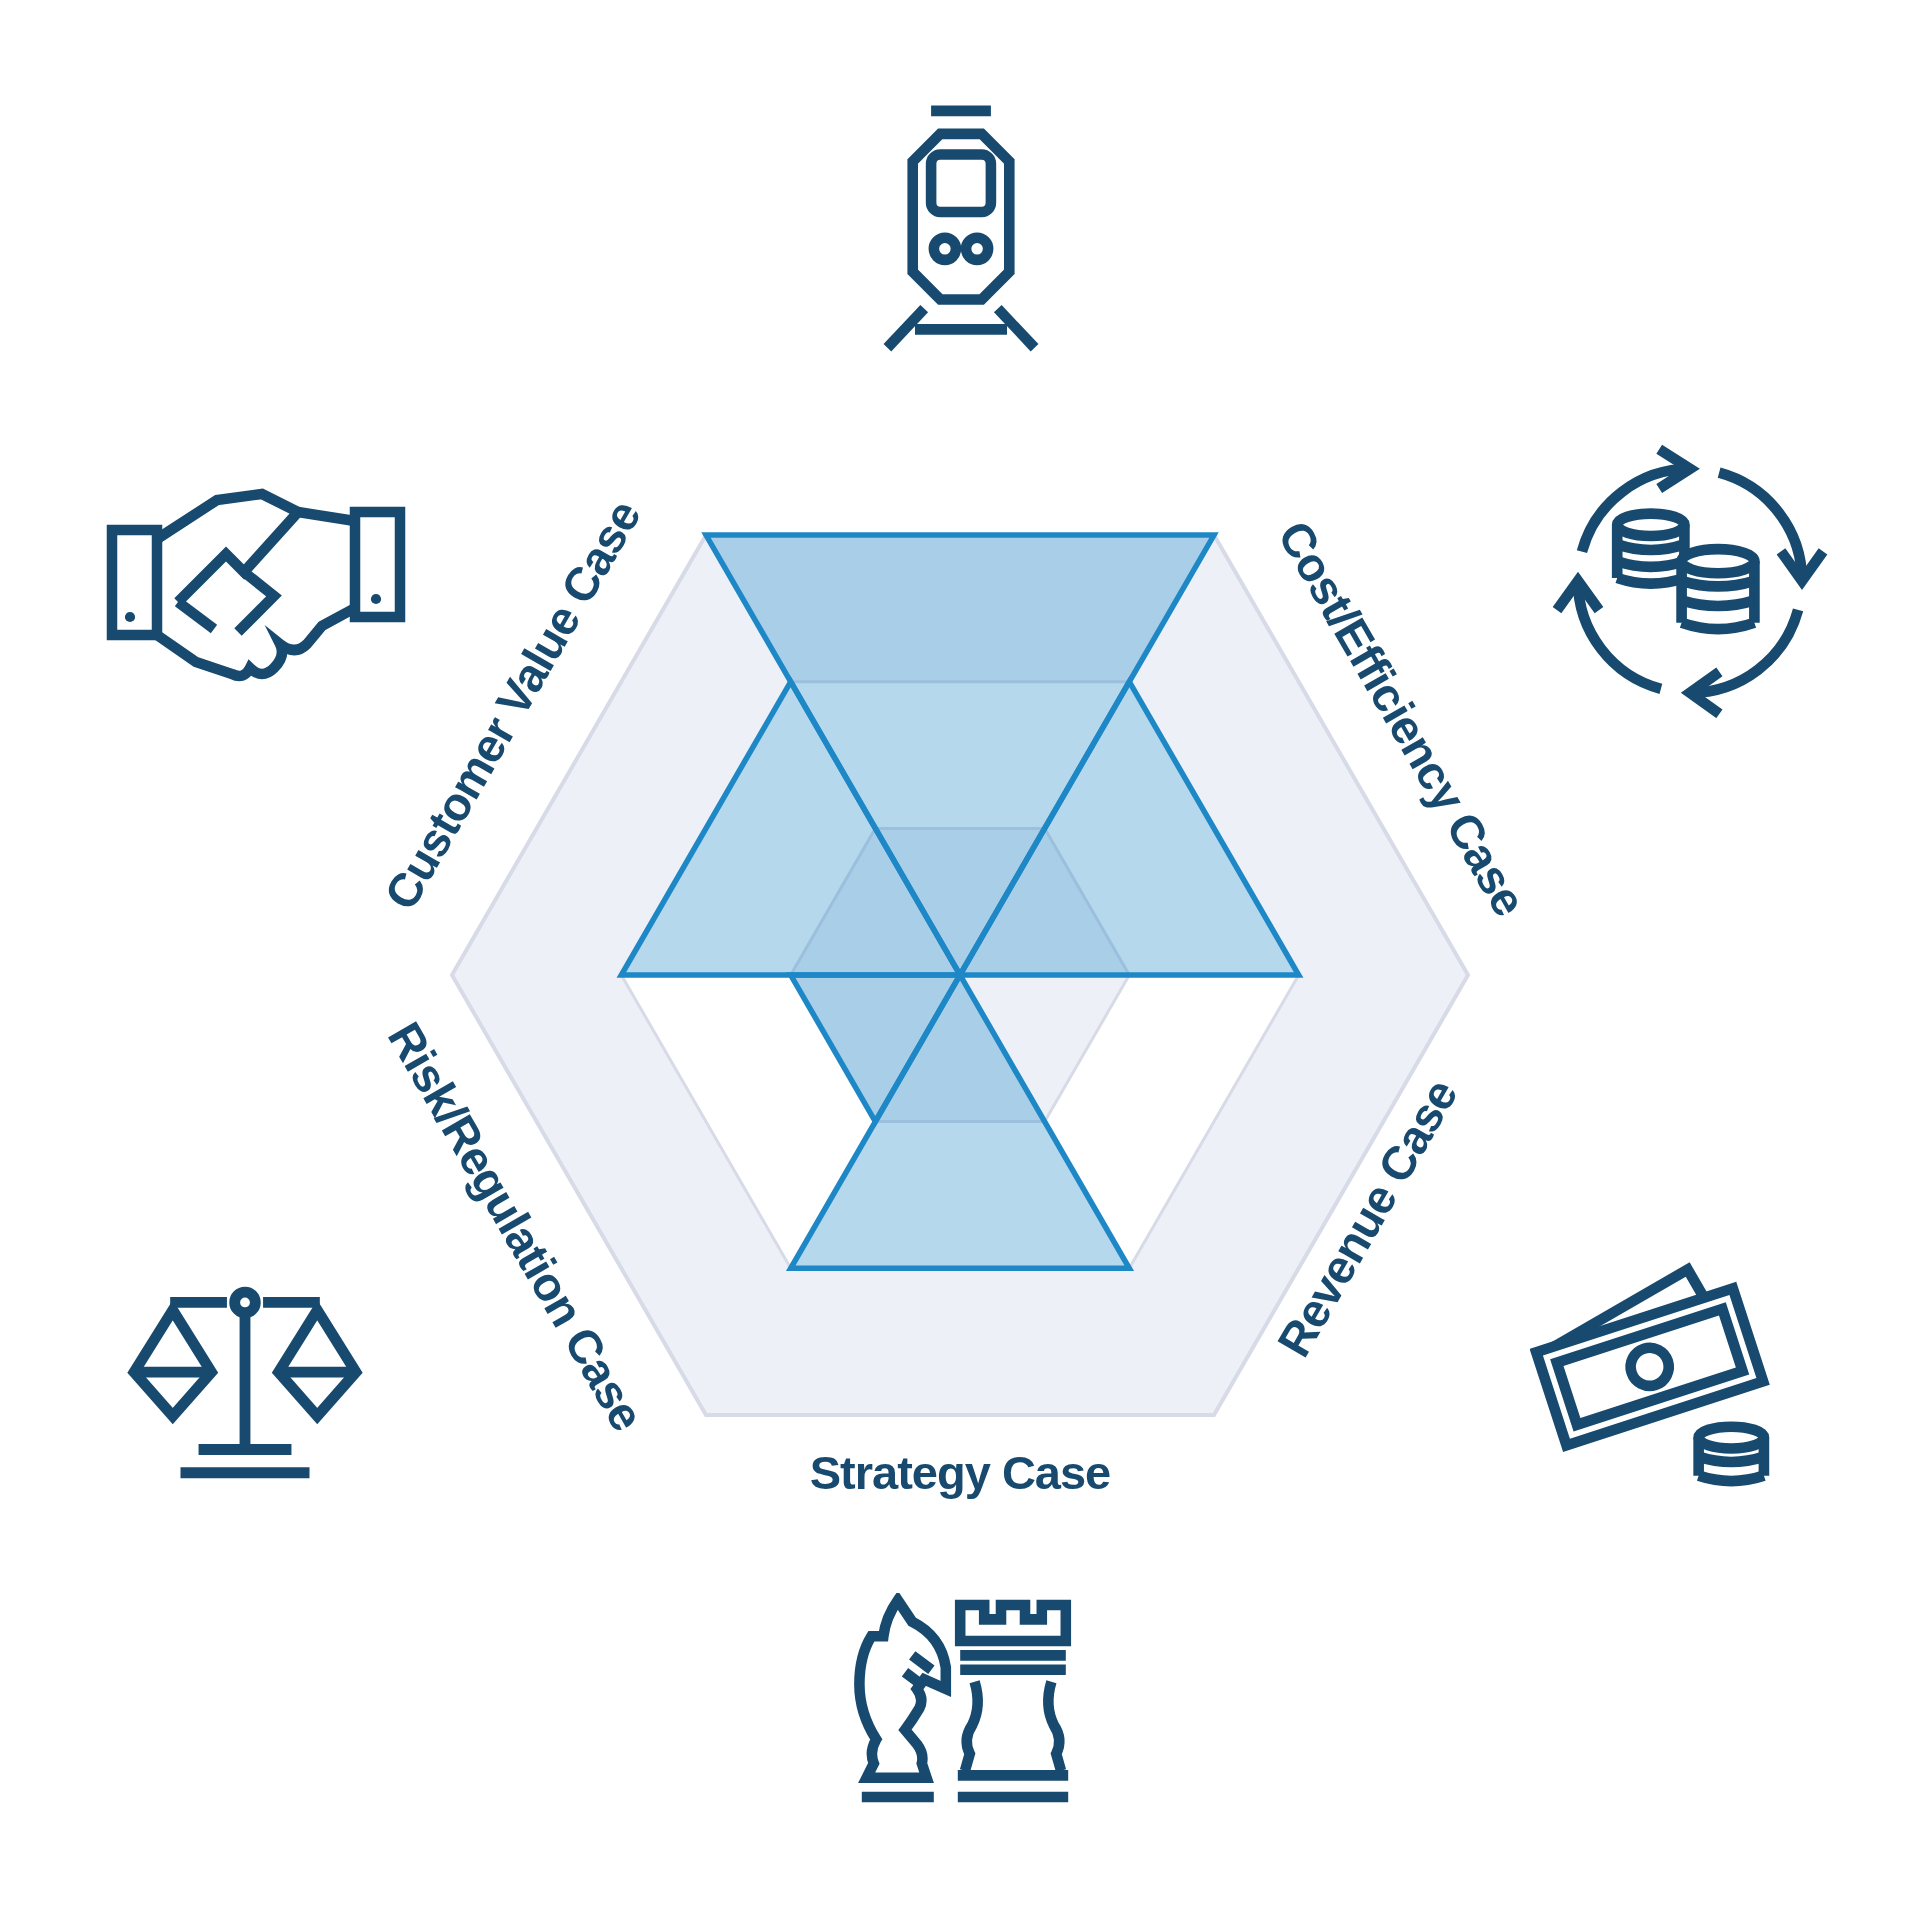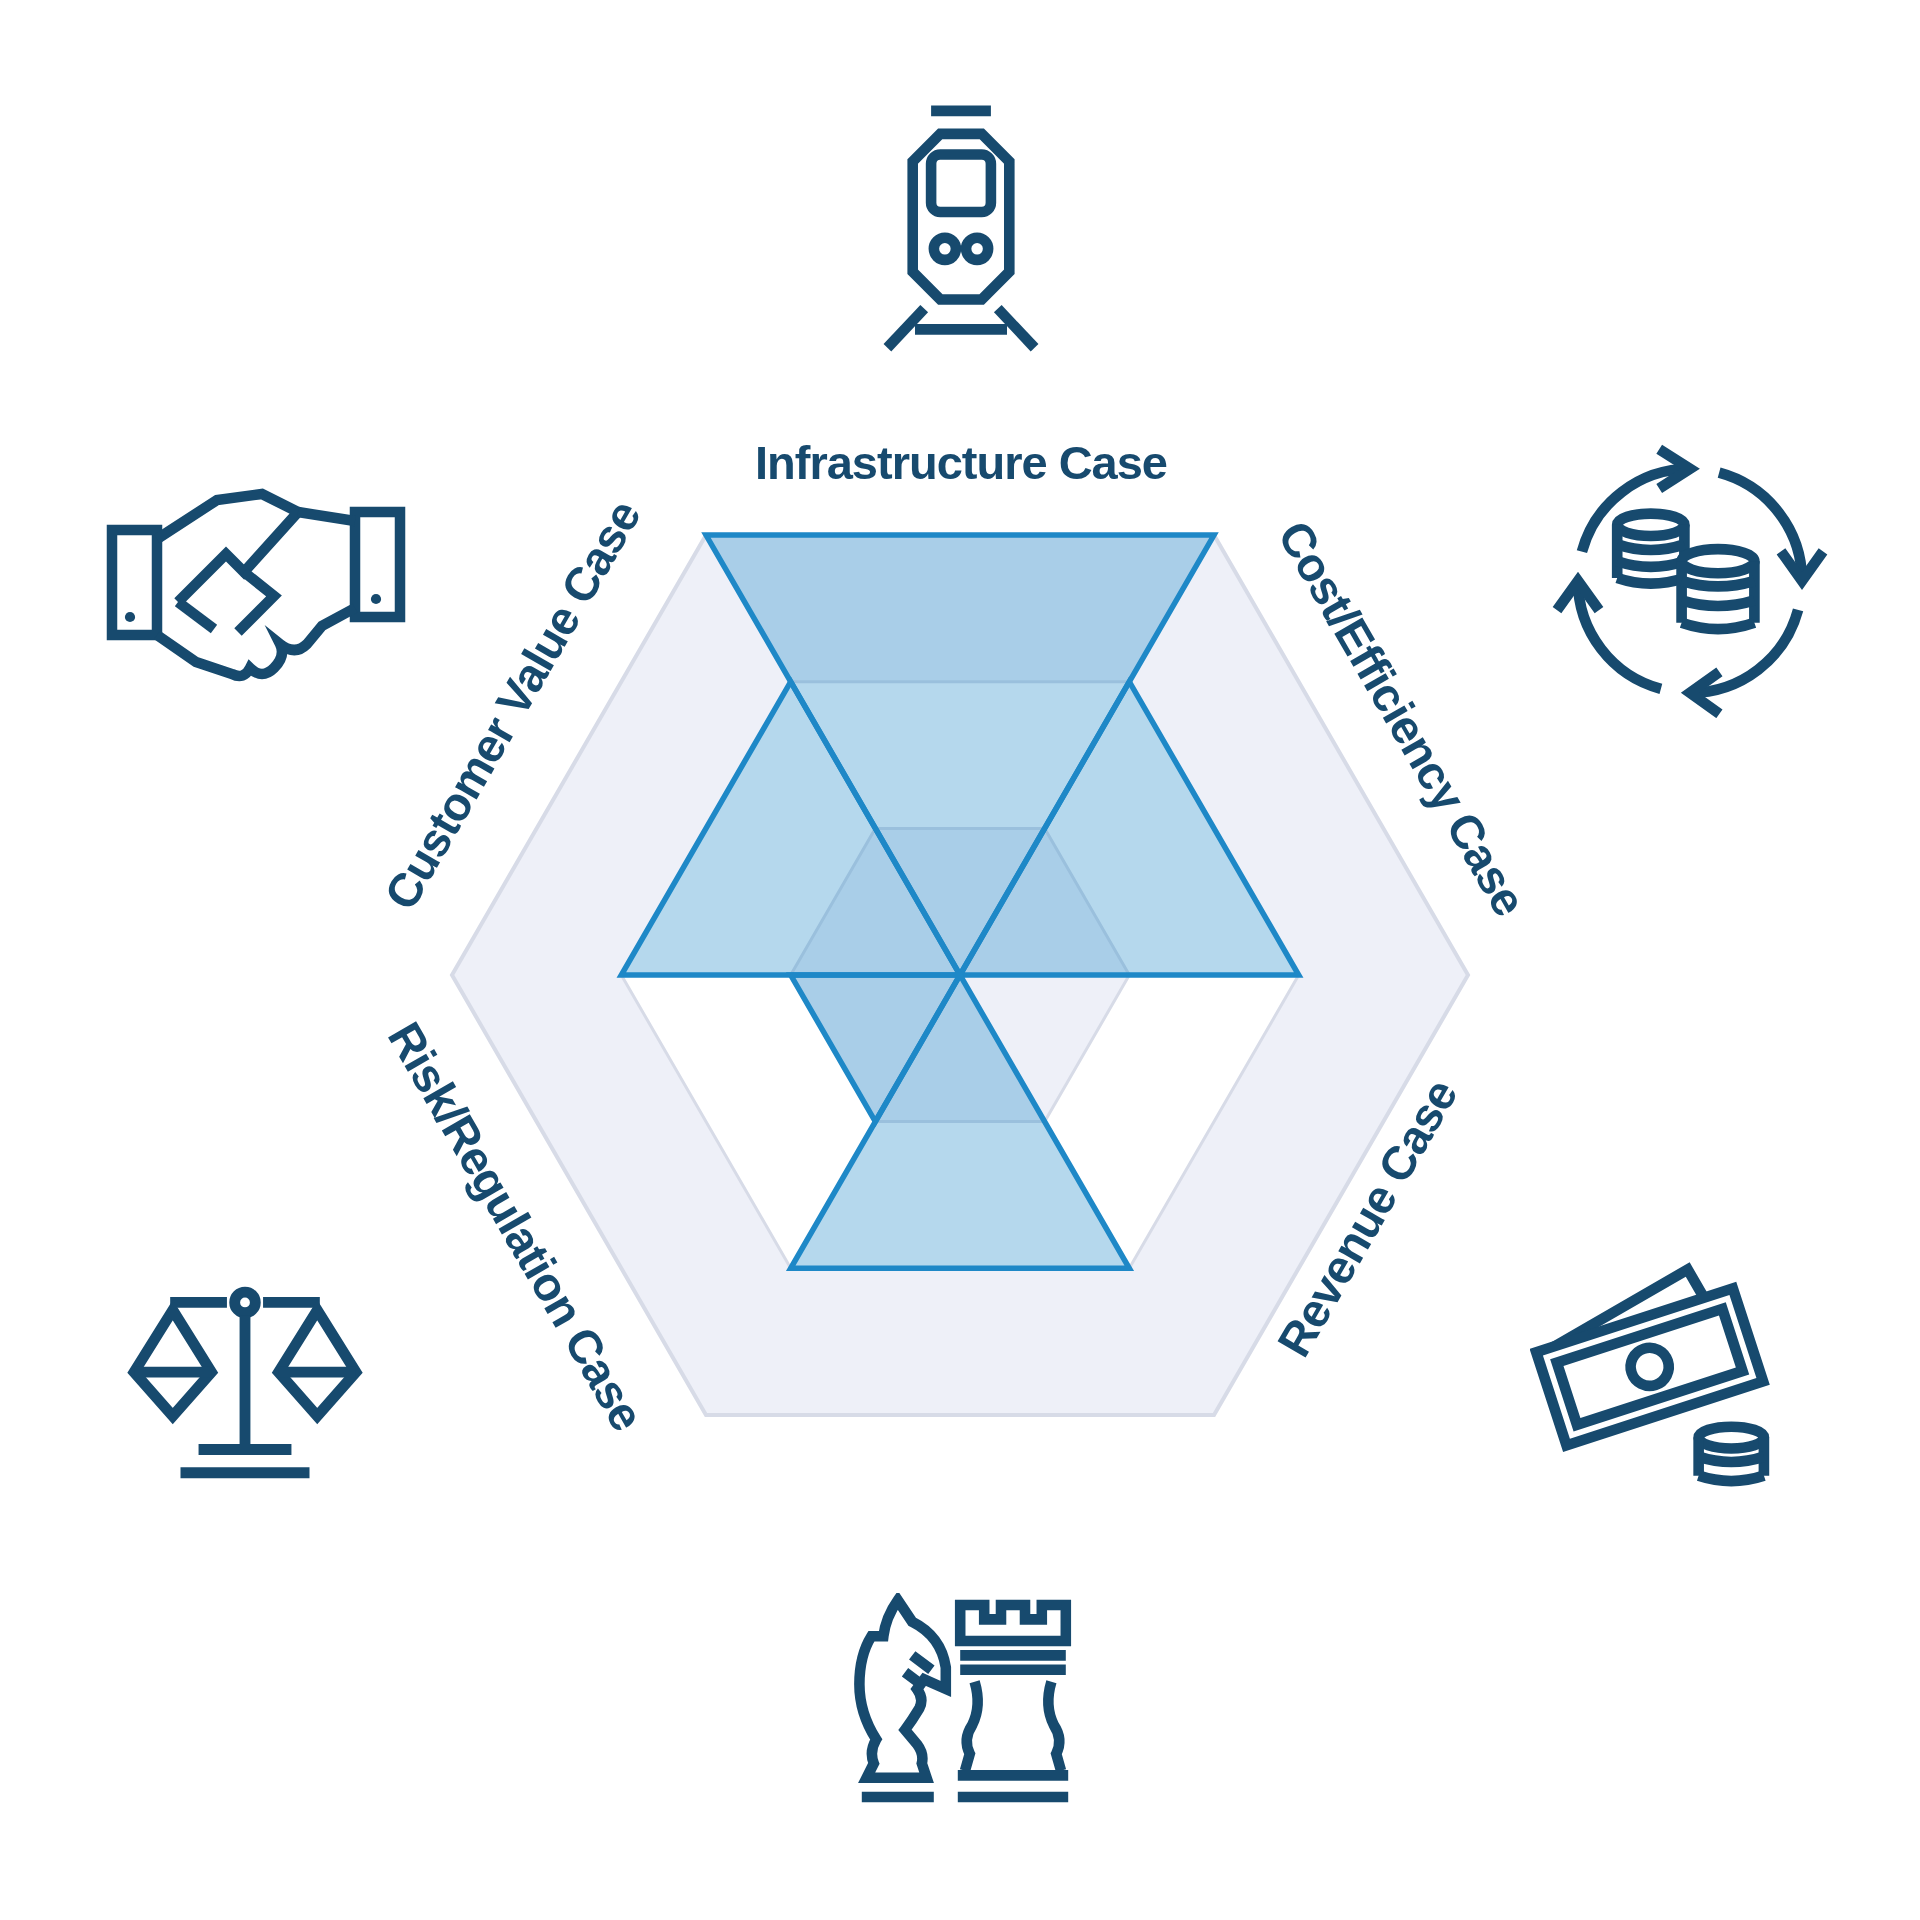--- a/index.html
+++ b/index.html
@@ -27,23 +27,23 @@
       <polygon points="1468,975 1214,535.1 706,535.1 452,975 706,1414.9 1214,1414.9" fill="#eef0f8" stroke="#d7dbe7" stroke-width="4"></polygon>
       <polygon points="1298.7,975 1129.3,681.7 790.7,681.7 621.3,975 790.7,1268.3 1129.3,1268.3" fill="#ffffff" stroke="#d7dbe7" stroke-width="3"></polygon>
       <polygon points="1129.3,975 1044.7,828.4 875.3,828.4 790.7,975 875.3,1121.6 1044.7,1121.6" fill="#eef0f8" stroke="#d7dbe7" stroke-width="3"></polygon>
       <polygon points="960,975 1214,535.1 706,535.1" fill="rgba(30,136,199,0.33)" stroke="#1e88c7" stroke-width="5.5" stroke-linejoin="miter"></polygon>
       <polygon points="960,975 1298.7,975 1129.3,681.7" fill="rgba(30,136,199,0.33)" stroke="#1e88c7" stroke-width="5.5" stroke-linejoin="miter"></polygon>
       <polygon points="960,975 790.7,1268.3 1129.3,1268.3" fill="rgba(30,136,199,0.33)" stroke="#1e88c7" stroke-width="5.5" stroke-linejoin="miter"></polygon>
       <polygon points="960,975 790.7,975 875.3,1121.6" fill="rgba(30,136,199,0.33)" stroke="#1e88c7" stroke-width="5.5" stroke-linejoin="miter"></polygon>
       <polygon points="960,975 790.7,681.7 621.3,975" fill="rgba(30,136,199,0.33)" stroke="#1e88c7" stroke-width="5.5" stroke-linejoin="miter"></polygon>
     </svg>
 
-  <div class="label" style="left:961px;top:462px">Infrastructure Case</div>
   <div class="label rot60" style="left:1402px;top:718px">Cost/Efficiency Case</div>
   <div class="label rotm60" style="left:1367px;top:1218px">Revenue Case</div>
+  <div class="label" style="left:960px;top:1472px">Strategy Case</div>
   <div class="label rot60" style="left:516px;top:1226px">Risk/Regulation Case</div>
   <div class="label rotm60" style="left:512px;top:705px">Customer Value Case</div>
 
   <div class="icon" style="left:846px;top:97px;width:230px;height:260px">
     <svg viewBox="0 0 100 113">
         <g stroke-width="4.6">
       <path d="M37 6 H63"></path>
       <path d="M29 28 L41 16 H59 L71 28 V76 L59 88 H41 L29 76 Z"></path>
       <rect x="37" y="25" width="26" height="25" rx="4"></rect>
       <circle cx="43" cy="66" r="4.8"></circle>

